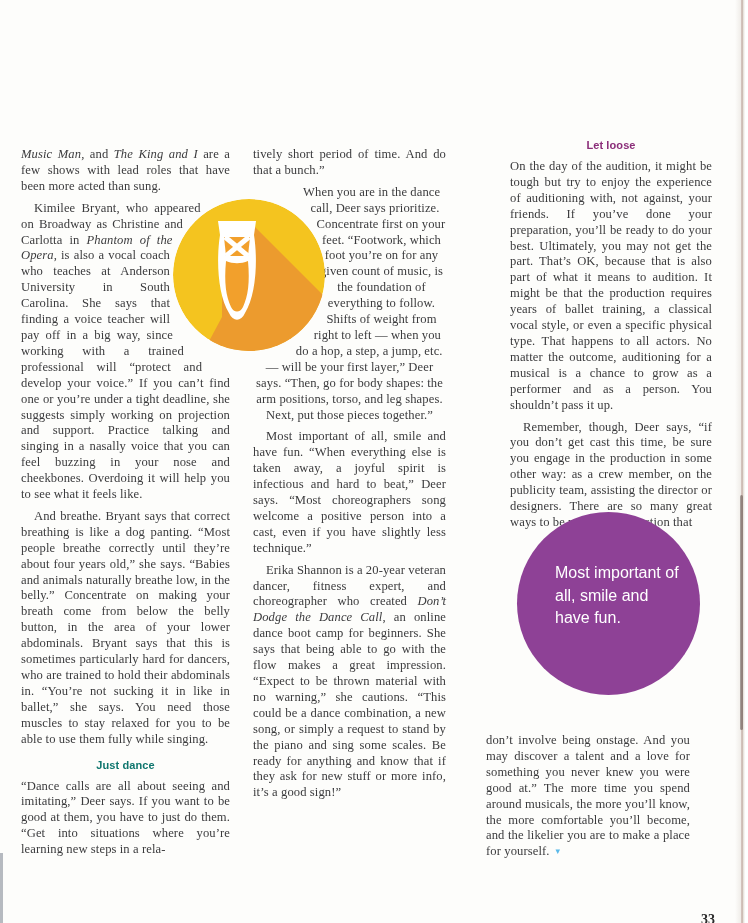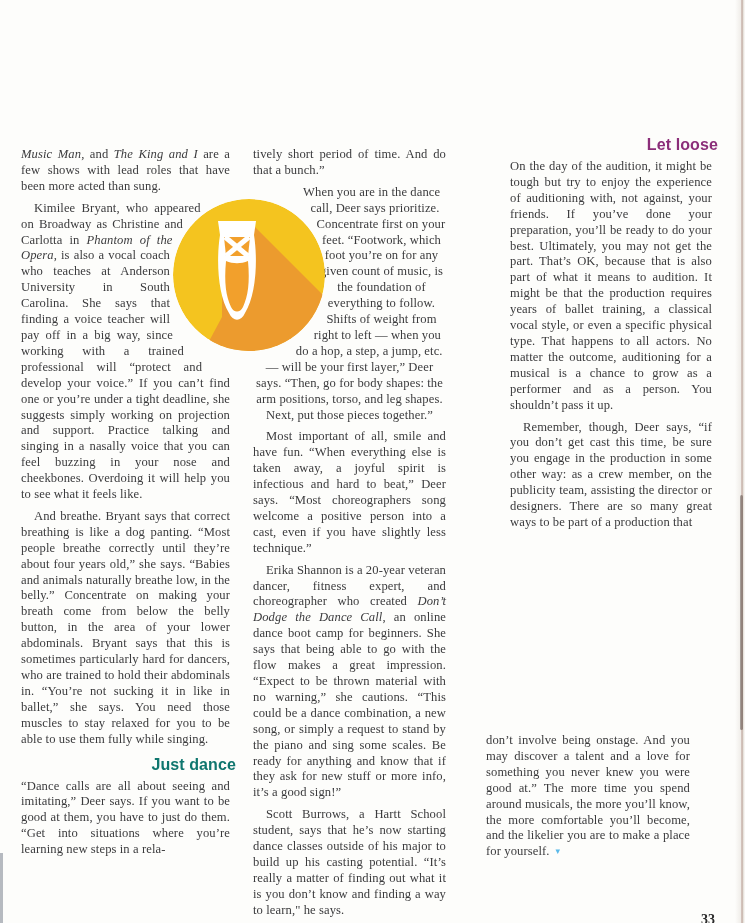--- a/index.html
+++ b/index.html
@@ -18,22 +18,22 @@
   #col-left  {left:15px; top:141px;width:221px;}
   #col-mid   {left:247px;top:141px;width:205px;}
   #col-right {left:504px;top:137px;width:214px;}
   #col-right_bottom{left:480px;top:727px;width:216px;}
   .para{margin:6px;}
   .para.indent{text-indent:13px;}
   .para.center{text-align:center;}
   .para em{font-style:italic;}
   .colhead{
     font-family:"Liberation Sans", sans-serif;
-    font-weight:bold;font-size:16px;line-height:16px;
-    margin:9px 0 4px 0;text-align:right;
+    font-weight:bold;font-size:11px;line-height:16px;
+    margin:9px 0 4px 0;text-align:center;
   }
   #col-right .colhead{margin-top:0;}
   .spacer-r{float:right;width:66px;height:165px;
     shape-outside:circle(82px at 79px 87px);shape-margin:4px;}
   .spacer-l{float:left;width:70px;height:210px;
     shape-outside:circle(82px at -6px 134px);shape-margin:4px;}
   .endmark{font-family:"DejaVu Sans", sans-serif;font-size:9px;margin-left:6px;vertical-align:1px;}
   .badge{position:absolute;left:173px;top:199px;width:152px;height:152px;}
   .pull-quote{
     position:absolute;left:517px;top:512px;width:183px;height:183px;
@@ -80,21 +80,20 @@
       <p class="para indent"><span>And breathe. Bryant says that correct breathing is like a dog panting. “Most people breathe correctly until they’re about four years old,” she says. “Babies and animals naturally breathe low, in the belly.” Concentrate on making your breath come from below the belly button, in the area of your lower abdominals. Bryant says that this is sometimes particularly hard for dancers, who are trained to hold their abdominals in. “You’re not sucking it in like in ballet,” she says. You need those muscles to stay relaxed for you to be able to use them fully while singing.</span></p>
       <div class="colhead" style="color: #0f766e;">Just dance</div>
       <p class="para"><span>“Dance calls are all about seeing and imitating,” Deer says. If you want to be good at them, you have to just do them. “Get into situations where you’re learning new steps in a rela-</span></p>
     </div>
   <div class="col" id="col-mid">
       <div class="spacer-l"></div>
       <p class="para"><span>tively short period of time. And do that a bunch.”</span></p>
       <p class="para indent center"><span>When you are in the dance call, Deer says prioritize. Concentrate first on your feet. “Footwork, which foot you’re on for any given count of music, is the foundation of everything to follow. Shifts of weight from right to left — when you do a hop, a step, a jump, etc. — will be your first layer,” Deer says. “Then, go for body shapes: the arm positions, torso, and leg shapes. Next, put those pieces together.”</span></p>
       <p class="para indent"><span>Most important of all, smile and have fun. “When everything else is taken away, a joyful spirit is infectious and hard to beat,” Deer says. “Most choreographers song welcome a positive person into a cast, even if you have slightly less technique.”</span></p>
       <p class="para indent"><span>Erika Shannon is a 20-year veteran dancer, fitness expert, and choreographer who created </span><em>Don’t Dodge the Dance Call</em><span>, an online dance boot camp for beginners. She says that being able to go with the flow makes a great impression. “Expect to be thrown material with no warning,” she cautions. “This could be a dance combination, a new song, or simply a request to stand by the piano and sing some scales. Be ready for anything and know that if they ask for new stuff or more info, it’s a good sign!”</span></p>
-      <p class="para indent"><span>Scott Burrows, a Hartt School student, says that he’s now starting dance classes outside of his major to build up his casting potential. “It’s really a matter of finding out what it is you don’t know and finding a way to learn," he says.</span></p>
     </div>
   <div class="col" id="col-right">
       <div class="colhead" style="color: rgb(139, 46, 121);">Let loose</div>
       <p class="para"><span>On the day of the audition, it might be tough but try to enjoy the experience of auditioning with, not against, your friends. If you’ve done your preparation, you’ll be ready to do your best. Ultimately, you may not get the part. That’s OK, because that is also part of what it means to audition. It might be that the production requires years of ballet training, a classical vocal style, or even a specific physical type. That happens to all actors. No matter the outcome, auditioning for a musical is a chance to grow as a performer and as a person. You shouldn’t pass it up.</span></p>
       <p class="para indent"><span>Remember, though, Deer says, “if you don’t get cast this time, be sure you engage in the production in some other way: as a crew member, on the publicity team, assisting the director or designers. There are so many great ways to be part of a production that</span></p>
     </div>
   <div class="col" id="col-right_bottom">
       <p class="para"><span>don’t involve being onstage. And you may discover a talent and a love for something you never knew you were good at.” The more time you spend around musicals, the more you’ll know, the more comfortable you’ll become, and the likelier you are to make a place for yourself.</span><span class="endmark" style="color: rgb(90, 185, 233);">▾</span></p>
     </div>
 
@@ -110,20 +109,23 @@
         <polygon points="80,26 190,136 190,240 34,240 34,146 49,118 49,26" fill="#ec9b2e"></polygon>
         <path d="M45,22 L83,22 L81,36 C85,62 83,96 72,114 C68,123 60,123 56,114 C45,96 43,62 47,36 Z" fill="#ffffff"></path>
         <path d="M51,38 L77,38 L75,57 L53,57 Z" fill="#f2a02c"></path>
         <path d="M53,62 C51,84 53,97 58,108 C61,114 67,114 70,108 C75,97 77,84 75,62 C68,65 60,65 53,62 Z" fill="#f2a02c"></path>
         <line x1="52" y1="38" x2="75" y2="57" stroke="#ffffff" stroke-width="5"></line>
         <line x1="76" y1="38" x2="53" y2="57" stroke="#ffffff" stroke-width="5"></line>
       </g>
     </svg>
   </div>
 
+  <div class="pull-quote" style="background: rgb(142, 65, 150);">
+    <div class="pq-text" style="color: rgb(255, 255, 255);">Most important of all, smile and have fun.</div>
+  </div>
 
   <div class="pageno">33</div>
 
   <div class="edge-right"></div>
   <div class="edge-right-line"></div>
   <div class="edge-right-dark"></div>
   <div class="edge-left-bottom"></div>
 
 </div>
 

